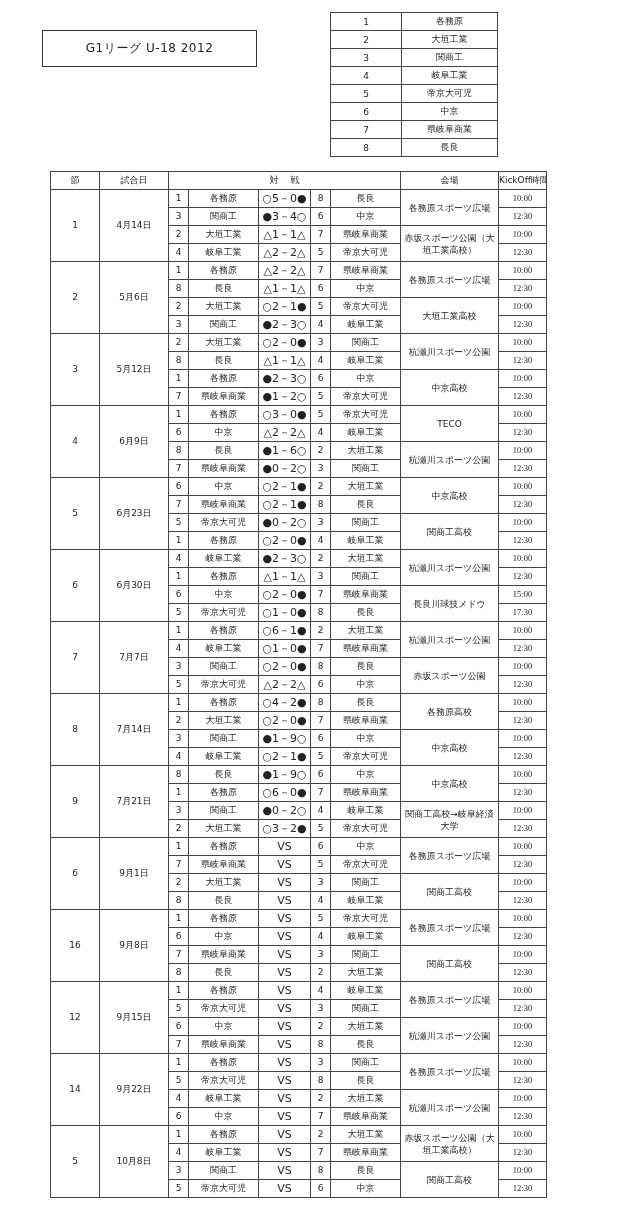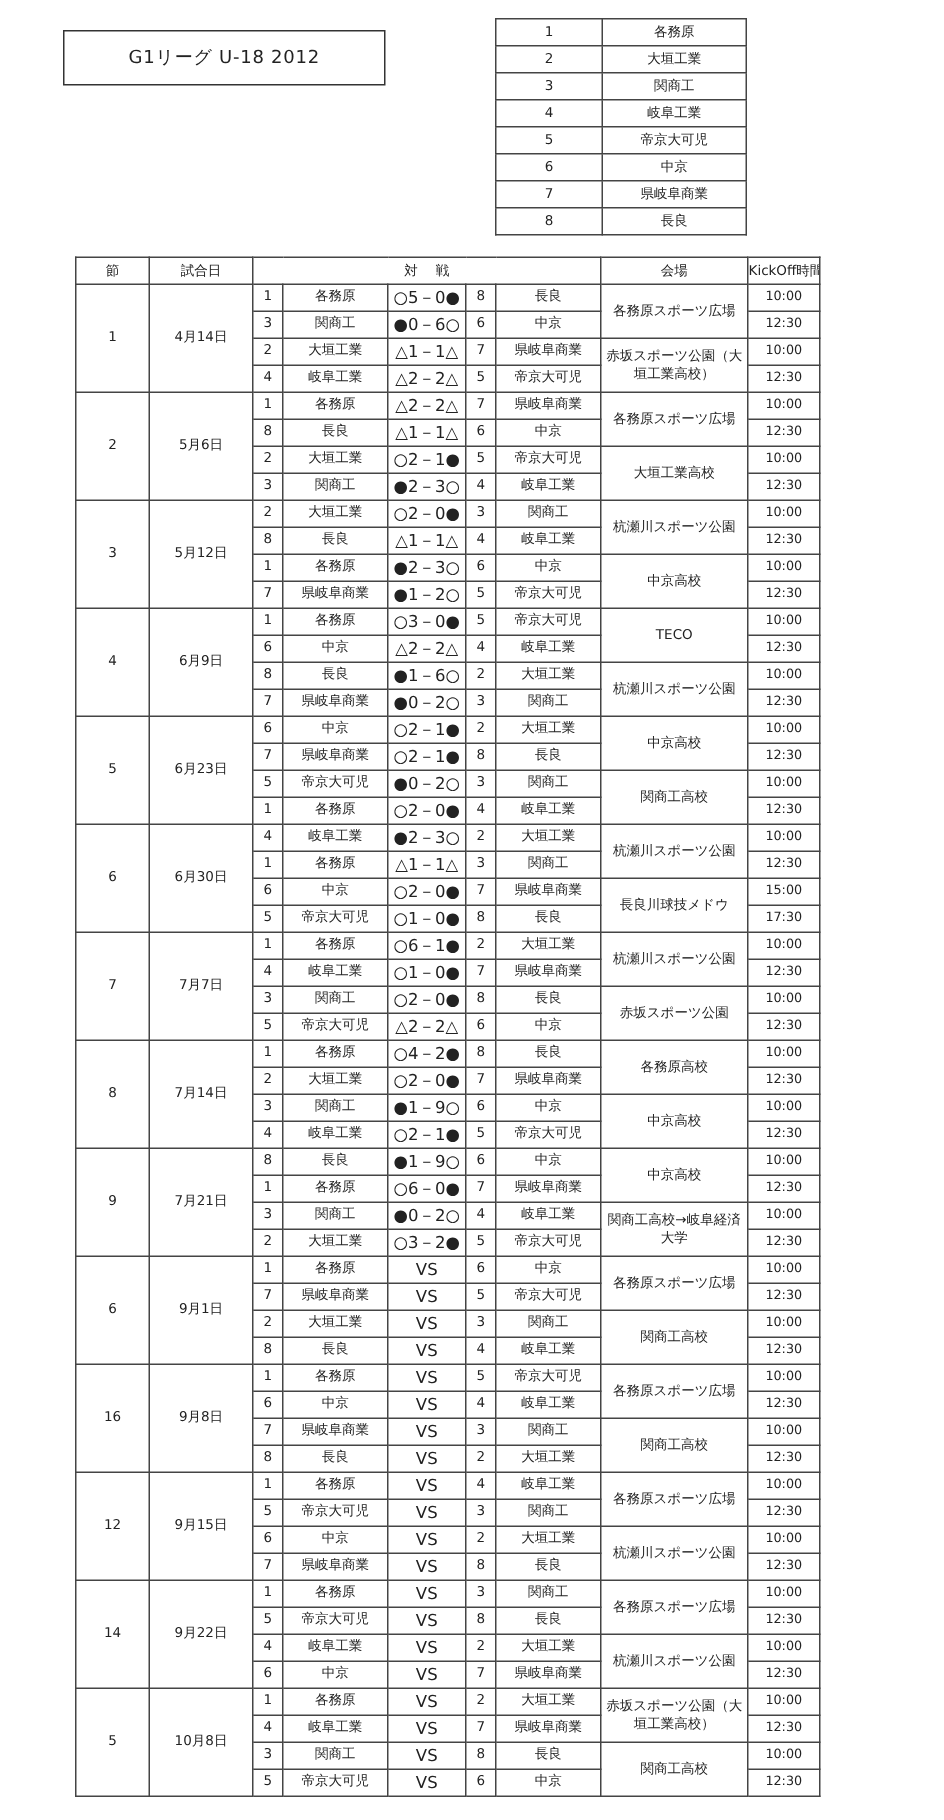--- a/index.html
+++ b/index.html
@@ -1,32 +1,32 @@
 <!DOCTYPE html>
 <html><head>
 <meta charset="utf-8">
 <style>
   html, body { margin:0; padding:0; background:#ffffff; }
   body { width:629px; height:1213px; position:relative; overflow:hidden;
          font-family:"DejaVu Sans","Liberation Sans",sans-serif; color:#222; }
-  .title-box { position:absolute; left:42px; top:20px; width:215px; height:37px;
+  .title-box { position:absolute; left:42px; top:30px; width:215px; height:37px;
                border:1.5px solid #333; box-sizing:border-box; display:flex;
                align-items:center; justify-content:center; font-size:12px; letter-spacing:0.5px; }
   table { border-collapse:collapse; position:absolute; }
   td, th { border:1px solid #444; padding:0; text-align:center; font-weight:normal;
            white-space:nowrap; overflow:hidden; }
   .legend { left:330px; top:12px; width:168px; font-size:9px; }
   .legend td { height:17px; }
   .legend td.n { width:70px; }
   .main { left:50px; top:171px; width:496px; font-size:9px; table-layout:fixed; }
   .main th { height:17px; font-size:9px; }
   .main td { height:17px; line-height:17px; }
   .main tr.round-start td { border-top:1.5px solid #222; }
   .main td.venue { font-size:9px; line-height:12px; white-space:normal; }
-  .main td.time { font-size:8.5px; }
+  .main td.time { font-size:8.5px;font-family:Liberation Serif, serif; }
   .main td.score { font-size:11px; letter-spacing:0px; }
 </style>
 </head>
 <body>
 
 <div class="title-box">G1リーグ U-18 2012</div>
 
 <table class="legend">
   <tbody id="legend-body">
       <tr>
@@ -93,21 +93,21 @@
         <td>各務原</td>
         <td class="score">○5－0●</td>
         <td>8</td>
         <td>長良</td>
         <td rowspan="2" class="venue">各務原スポーツ広場</td>
         <td class="time">10:00</td>
       </tr>
       <tr>
         <td>3</td>
         <td>関商工</td>
-        <td class="score">●0－6○</td>
+        <td class="score">●3－4○</td>
         <td>6</td>
         <td>中京</td>
         <td class="time">12:30</td>
       </tr>
       <tr>
         <td>2</td>
         <td>大垣工業</td>
         <td class="score">△1－1△</td>
         <td>7</td>
         <td>県岐阜商業</td>

